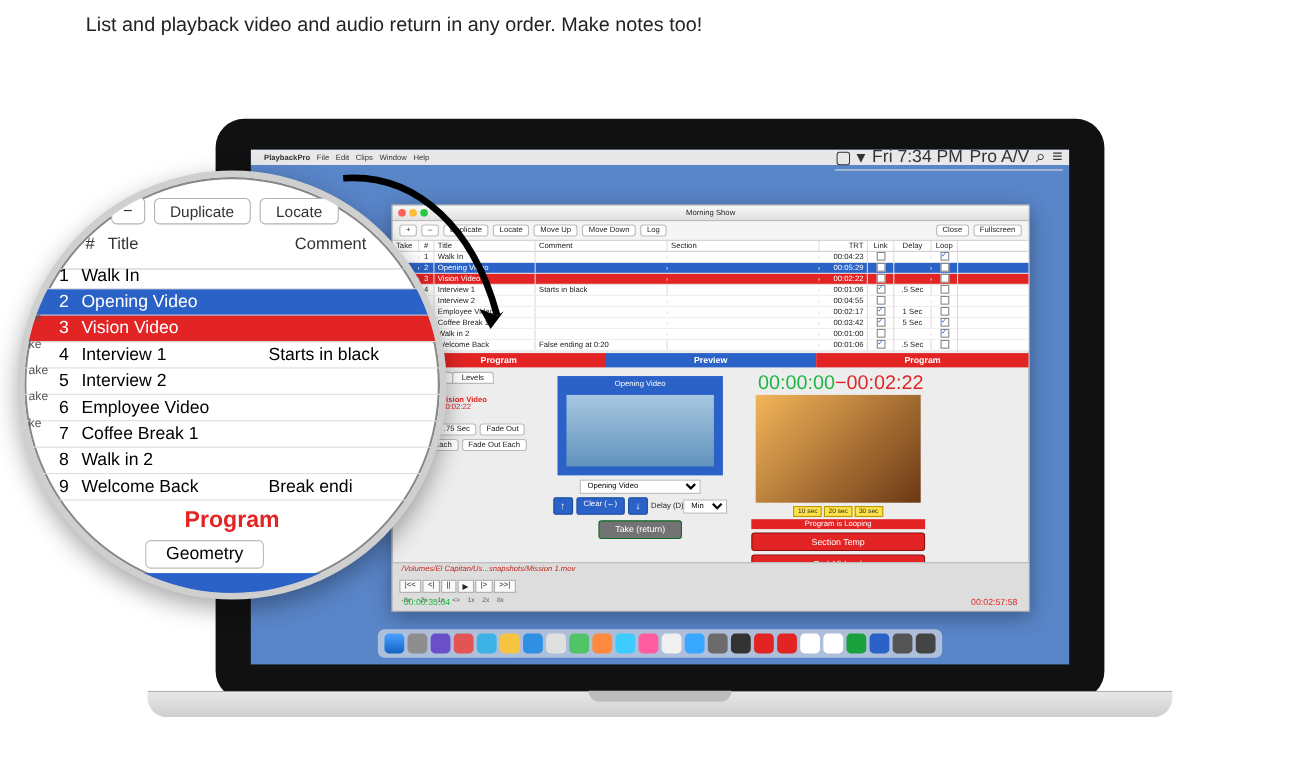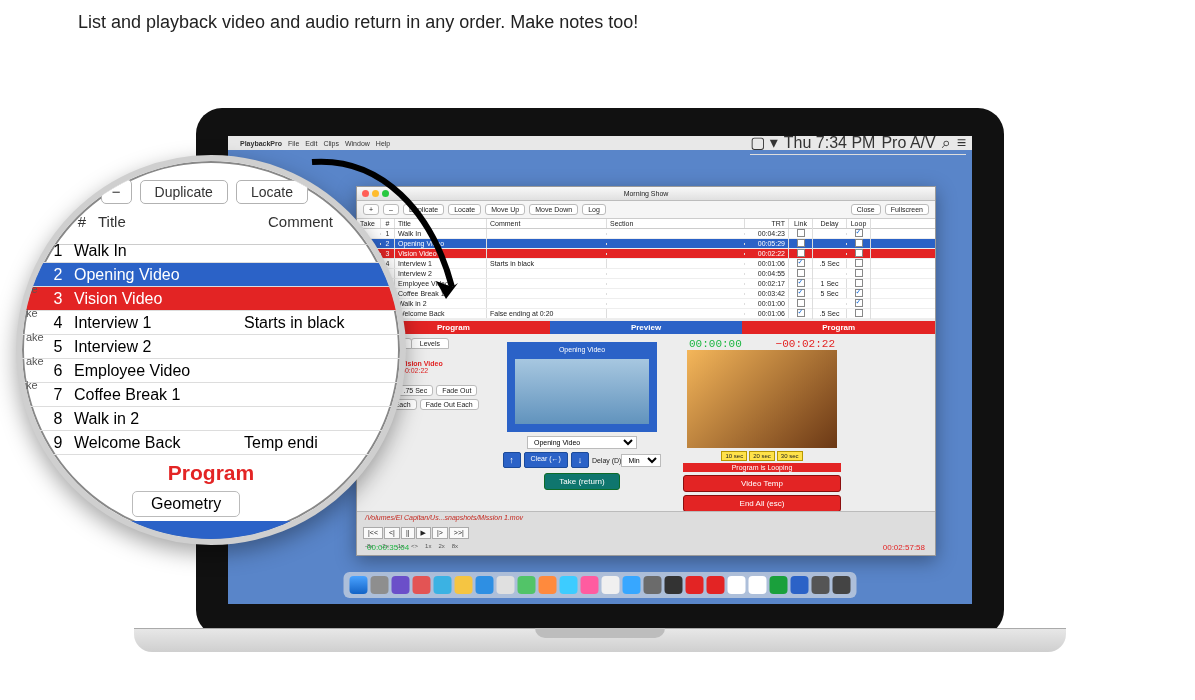--- a/index.html
+++ b/index.html
@@ -52,30 +52,30 @@
 .tab { background:#fff; border:1px solid #bbb; padding:1px 8px; font-size:7px; border-radius:3px 3px 0 0;}
 .tab + .tab { margin-left:-1px;}
 .thumb-clip { display:flex; gap:4px; margin-top:6px; align-items:center;}
 .thumb-clip img, .thumb-box { width:34px; height:24px; background:#555; border:1px solid #888;}
 .clipname { color:#e32424; font-size:7px; font-weight:700;}
 .cliptime{ color:#e32424; font-size:7px;}
 .loopbar { display:flex; gap:3px; margin-top:6px;}
 .fadebar { display:flex; gap:3px; margin-top:3px;}
 
 .centerp { width:190px; }
-.timestrip { display:flex; justify-content:space-between; font-family: Liberation Mono, monospace; font-size:11px; padding:0 6px;}
+.timestrip { display:flex; justify-content:space-between; font-family: Liberation Sans, sans-serif; font-size:18px; padding:0 6px;}
 .t-green{color:#1db642;} .t-red{color:#e32424;}
 .prevframe { margin:4px auto; width:150px; height:90px; background:#2b62c7; border:3px solid #2b62c7; position:relative;}
 .prevlabel { color:#fff; font-size:7px; text-align:center; padding:1px;}
 .previmg { position:absolute; left:5px; right:5px; bottom:5px; top:14px; background:linear-gradient(#a7c7e0,#6193bd);}
 .selrow { display:flex; gap:3px; justify-content:center; margin-top:2px;}
 .select-s { background:#fff; border:1px solid #bbb; font-size:7px; padding:1px 2px; width:110px;}
 .arrow-btn { width:18px; height:16px; background:#2b62c7; color:#fff; border:1px solid #1b4a9a; font-size:9px; display:flex; align-items:center; justify-content:center; border-radius:2px;}
 .clear-btn { background:#2b62c7; color:#fff; border:1px solid #1b4a9a; font-size:7px; padding:2px 6px; border-radius:2px;}
-.take-btn { background:#0f766e; color:#fff; border:1px solid #0e6b27; padding:3px 14px; font-size:8px; border-radius:3px; margin-top:3px;}
+.take-btn { background:#737373; color:#fff; border:1px solid #0e6b27; padding:3px 14px; font-size:8px; border-radius:3px; margin-top:3px;}
 .delaysel { display:flex; flex-direction:row; font-size:7px; align-items:center;}
 
 .rightp { width:158px; }
 .progframe { width:150px; height:98px; background:linear-gradient(135deg,#f4b65a,#6b3815); margin:0 auto;}
 .timebtns { display:flex; gap:2px; justify-content:center; margin-top:3px;}
 .timebtn { background:#ffe24a; border:1px solid #b89700; font-size:6px; padding:1px 3px;}
 .loopstat { background:#e32424; color:#fff; font-size:7px; text-align:center; margin-top:2px; padding:1px;}
 .redact { background:#e32424; color:#fff; border:1px solid #8a0e0e; font-size:8px; padding:3px 0; width:100%; margin-top:3px; border-radius:3px;}
 
 .bottombar { position:absolute; left:0; right:0; bottom:0; height:44px; background:#ddd; border-top:1px solid #bbb; padding:3px 6px; font-size:7px; display:flex; align-items:flex-start; gap:10px;}
@@ -127,21 +127,21 @@
         <span class="apple"></span>
         <b>PlaybackPro</b>
         <span>File</span>
         <span>Edit</span>
         <span>Clips</span>
         <span>Window</span>
         <span>Help</span>
       </div>
       <div class="mr">
         <span>▢ ▾</span>
-        <span>Thu 7:34 PM</span>
+        <span>Fri 7:34 PM</span>
         <span>Pro A/V</span>
         <span>⌕</span>
         <span>≡</span>
       </div>
     </div>
 
     <div class="appwin">
       <div class="win-title">
         <div class="traffic">
           <span class="tl r"></span>
@@ -332,21 +332,21 @@
             <span class="t-green">00:00:00</span>
             <span class="t-red">−00:02:22</span>
           </div>
           <div class="progframe"></div>
           <div class="timebtns">
             <span class="timebtn">10 sec</span>
             <span class="timebtn">20 sec</span>
             <span class="timebtn">30 sec</span>
           </div>
           <div class="loopstat">Program is Looping</div>
-          <button class="redact">Video Temp</button>
+          <button class="redact">Section Temp</button>
           <button class="redact">End All (esc)</button>
         </div>
       </div>
 
       <div class="bottombar">
         <div class="pathline">/Volumes/El Capitan/Us...snapshots/Mission 1.mov</div>
         <div>
           <div class="transport">
             <span class="tbtn">|&lt;&lt;</span>
             <span class="tbtn">&lt;|</span>
@@ -461,21 +461,21 @@
       <div class="mr">
           <div class="mh-t"></div>
           <div class="mh-n">8</div>
           <div class="mh-title">Walk in 2</div>
           <div class="mh-com"></div>
         </div>
       <div class="mr">
           <div class="mh-t"></div>
           <div class="mh-n">9</div>
           <div class="mh-title">Welcome Back</div>
-          <div class="mh-com">Temp endi</div>
+          <div class="mh-com">Break endi</div>
         </div>
     </div>
     <div class="mag-program">Program</div>
     <span class="mag-geo">Geometry</span>
     <div class="mag-bluestrip"></div>
   </div>
 </div>
 
 <svg class="arrow-svg" viewBox="0 0 180 160">
   <path d="M10 10 C 80 5, 130 60, 150 135" stroke="#000" stroke-width="6" fill="none"></path>

